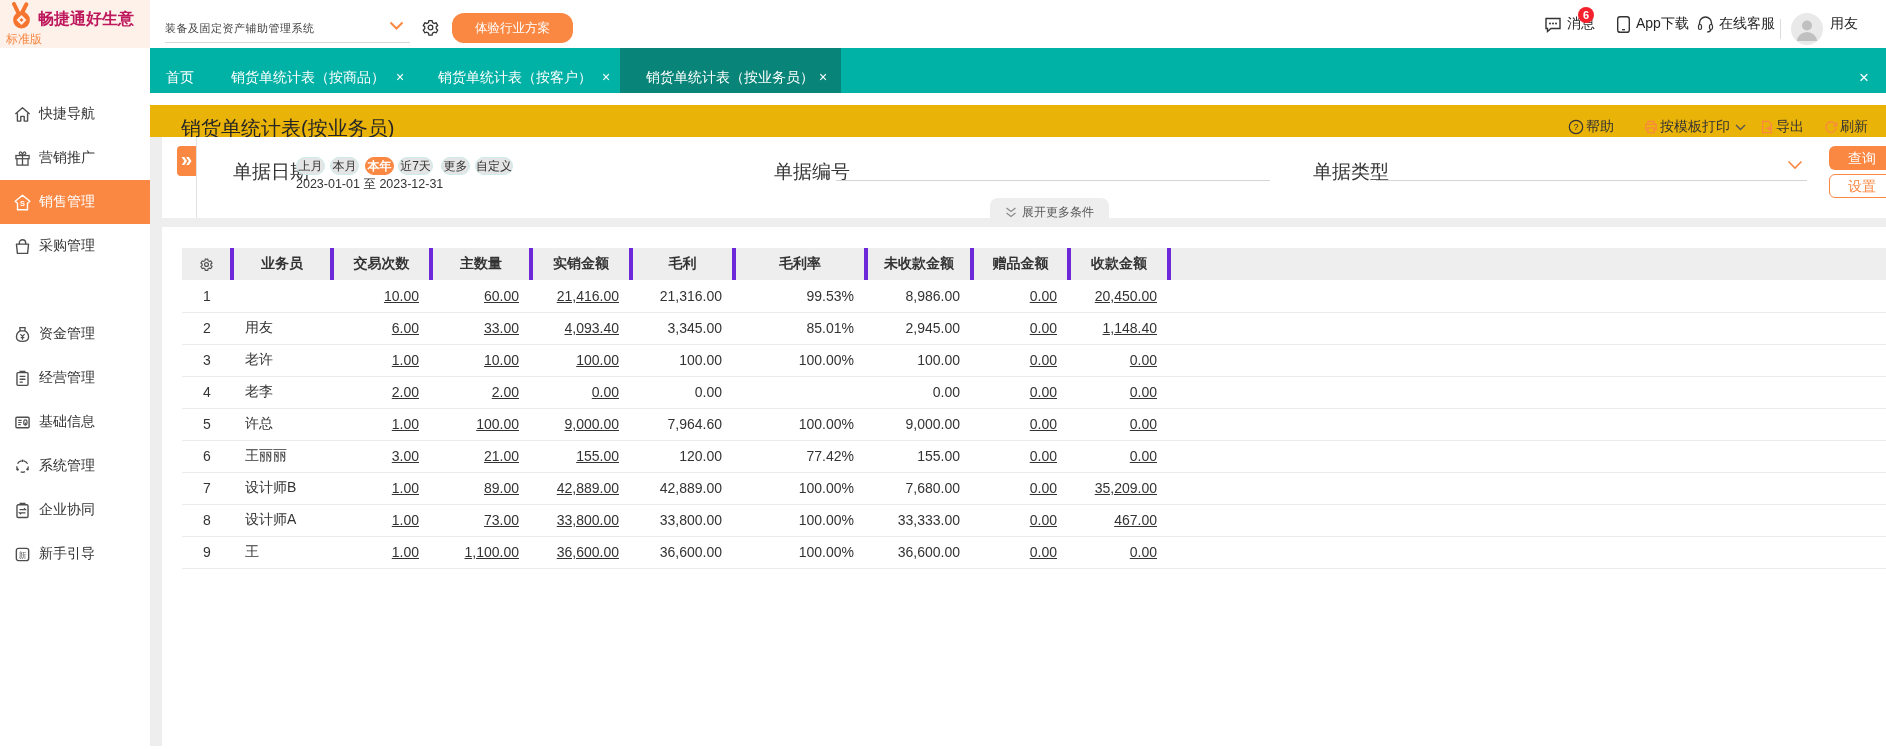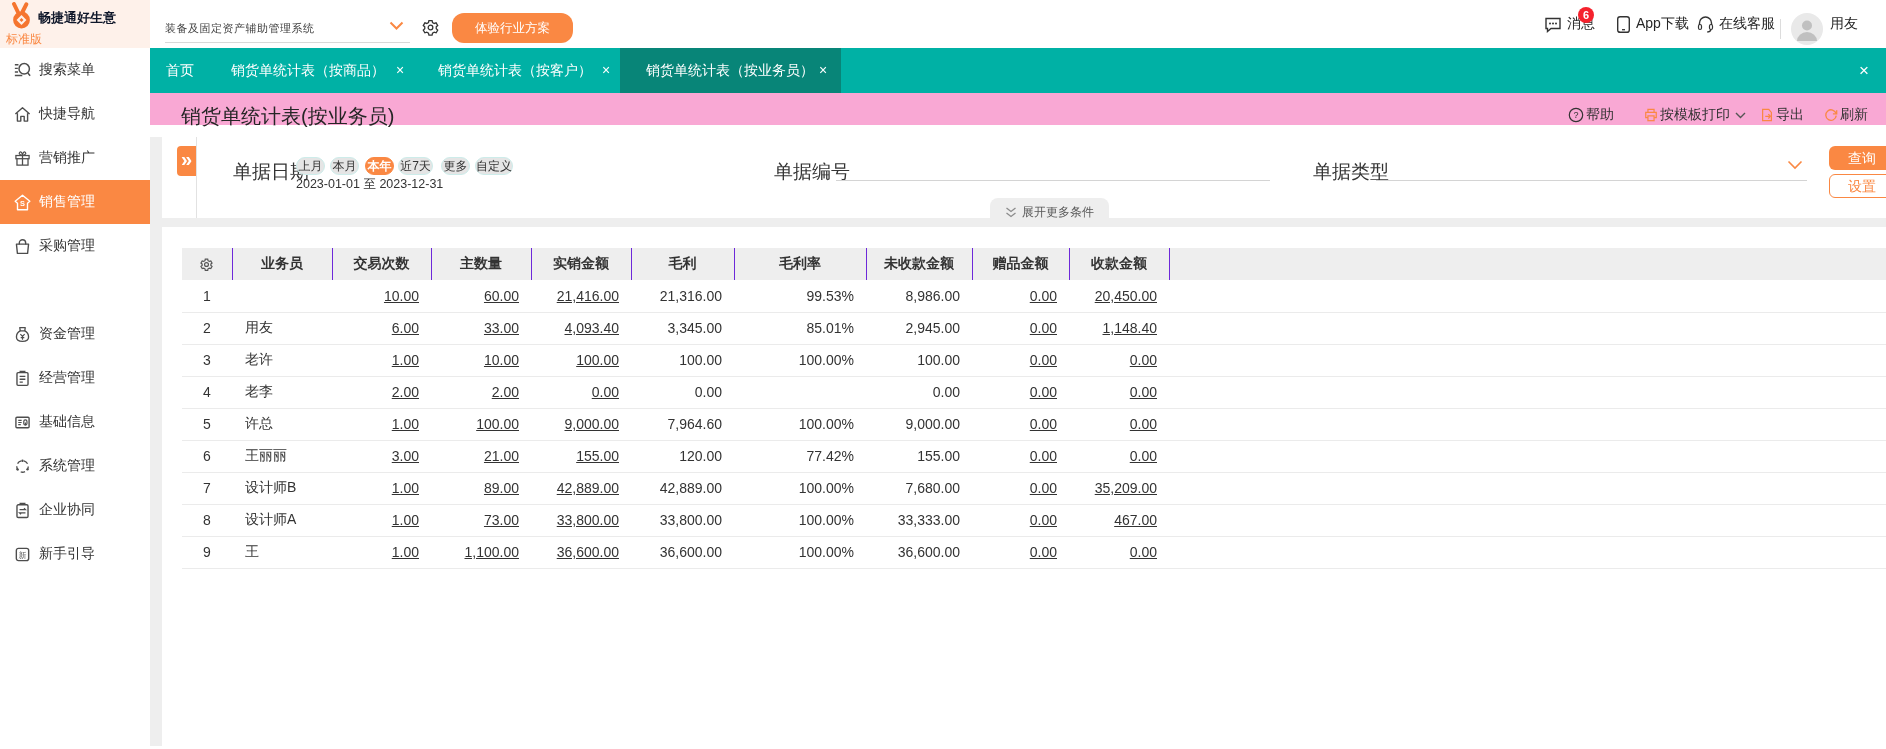--- a/index.html
+++ b/index.html
@@ -2,42 +2,42 @@
 <html><head>
 <meta charset="utf-8">
 <style>
 * { margin:0; padding:0; box-sizing:border-box; }
 html,body { width:1886px; height:749px; overflow:hidden; background:#fff;
   font-family:"Liberation Sans", sans-serif; color:#333; }
 .abs { position:absolute; }
 
 #sidebar { position:absolute; left:0; top:0; width:150px; height:749px; background:#fff; }
 #logo { position:absolute; left:0; top:0; width:150px; height:48px; background:#fef1ea; }
-#logo .brand { position:absolute; left:38px; top:9px; font-size:13px; font-weight:bold; color:#0f172a; letter-spacing:0px;text-align:center; }
+#logo .brand { position:absolute; left:38px; top:9px; font-size:16px; font-weight:bold; color:#be185d; letter-spacing:0px;text-align:center; }
 #logo .ver { position:absolute; left:6px; top:31px; font-size:12px; color:#fa8843; }
 .mitem { position:absolute; left:0; width:150px; height:44px; display:flex; align-items:center; }
 .mitem svg { margin-left:14px; width:17px; height:17px; flex:none; }
 .mitem span { margin-left:8px; font-size:14px; color:#333; }
 .mitem.act { background:#fa8843; }
 .mitem.act span { color:#fff; }
 
 #topbar { position:absolute; left:150px; top:0; width:1736px; height:48px; background:#fff; }
 #selTxt { position:absolute; left:15px; top:21px; font-size:11px; color:#404040; letter-spacing:0.5px; }
 #selLine { position:absolute; left:15px; top:42px; width:245px; height:1px; background:#d8d8d8; }
 #expBtn { position:absolute; left:302px; top:13px; width:121px; height:30px; background:#fa8843; border-radius:12px;
   color:#fff; font-size:12.5px; text-align:center; line-height:30px; }
 .tbitem { position:absolute; top:0; height:48px; display:flex; align-items:center; font-size:14px; color:#262626; }
 .tbitem svg { margin-right:5px; }
 
 #tabbar { position:absolute; left:150px; top:48px; width:1736px; height:45px; background:#00b1a5; }
-#tabbar .t { position:absolute; top:0; height:45px; line-height:45px; color:#fff; font-size:14px; white-space:nowrap; }
+#tabbar .t { position:absolute; top:7px; height:45px; line-height:45px; color:#fff; font-size:14px; white-space:nowrap; }
 #activeTab { position:absolute; left:470px; top:0; width:221px; height:45px; background:#088578; }
 .tx { font-size:13px; }
 
-#titlebar { position:absolute; left:150px; top:93px; width:1736px; height:32px; background:#f9a8d4; }
+#titlebar { position:absolute; left:150px; top:105px; width:1736px; height:32px; background:#eab308; }
 #pgtitle { position:absolute; left:31px; top:0; height:44px; line-height:46px; font-size:20px; color:#262626; }
 .tool { position:absolute; top:0; height:44px; display:flex; align-items:center; font-size:14px; color:#333; }
 .tool svg { margin-right:2px; }
 
 #filter { position:absolute; left:162px; top:137px; width:1724px; height:81px; background:#fff; }
 #collapseBtn { position:absolute; left:15px; top:9px; width:19px; height:30px; background:#fa8843; border-radius:4px 0 0 4px;
   color:#fff; text-align:center; line-height:26px; font-size:20px; font-weight:bold; }
 .flabel { position:absolute; font-size:19px; color:#333; }
 .pill { position:absolute; top:20px; height:18px; border:1px solid #cdecea; border-radius:9px; background:#e5e5e5;
   font-size:12px; color:#333; text-align:center; line-height:16px; }
@@ -48,21 +48,21 @@
 #setBtn { position:absolute; left:1667px; top:37px; width:66px; height:24px; background:#fff; border:1px solid #fa8843;
   border-radius:6px; color:#fa8843; font-size:14px; text-align:center; line-height:22px; }
 #grayband { position:absolute; left:162px; top:218px; width:1724px; height:9px; background:#eeeeee; }
 #moreBtn { position:absolute; left:990px; top:198px; width:119px; height:29px; background:#eeeeee; border-radius:8px 8px 0 0;
   font-size:12px; color:#595959; display:flex; align-items:center; justify-content:center; }
 #moreBtn svg { margin-right:5px; margin-top:1px; }
 
 #tablewrap { position:absolute; left:162px; top:227px; width:1724px; height:522px; background:#fff; }
 table { position:absolute; left:20px; top:21px; width:1704px; border-collapse:collapse; table-layout:fixed; }
 th { background:#eeeeee; height:32px; font-size:14px; font-weight:bold; color:#333; text-align:center; padding:0; }
-th.sep { border-right:1px solid #6d28d9; }
+th.sep { border-right:4px solid #6d28d9; }
 td { height:32px; font-size:14px; color:#333; border-bottom:1px solid #ebebeb; padding:0; white-space:nowrap; }
 td.c { text-align:center; }
 td.l { text-align:left; padding-left:13px; }
 td.r { text-align:right; padding-right:12px; }
 td.u { text-decoration:underline; }
 </style>
 </head>
 <body>
 
 <div id="topbar">
@@ -348,28 +348,20 @@
     <svg class="abs" style="left:11px;top:2px" width="22" height="27" viewBox="0 0 22 27">
       <path d="M3 2 L7.6 11.5 M15.3 2.3 L11.2 10.5" stroke="#f5752f" stroke-width="4" stroke-linecap="round" fill="none"></path>
       <circle cx="10.5" cy="18" r="8.4" fill="#f5752f"></circle>
       <rect x="7" y="14.5" width="7" height="7" transform="rotate(45 10.5 18)" fill="#fef1ea"></rect>
       <rect x="9.1" y="16.6" width="2.8" height="2.8" transform="rotate(45 10.5 18)" fill="#f5752f"></rect>
       <path d="M18.6 22.6 L22 20 V25 Z" fill="#fef1ea"></path>
     </svg>
     <div class="brand">畅捷通好生意</div>
     <div class="ver">标准版</div>
   </div>
-  <div class="mitem" style="top:48px">
-    <svg viewBox="0 0 16 16">
-        <path d="M0.8 2.6h3.4 M0.8 6h2.8 M0.8 9.4h3 M0.8 12.8h7" stroke="#4d4d4d" stroke-width="1.4" fill="none"></path>
-        <circle cx="9.6" cy="6.4" r="4.9" stroke="#4d4d4d" stroke-width="1.4" fill="none"></circle>
-        <path d="M13 10.4 L15.2 13" stroke="#4d4d4d" stroke-width="1.4"></path>
-      </svg>
-    <span>搜索菜单</span>
-    </div>
   <div class="mitem" style="top:92px">
     <svg viewBox="0 0 16 16">
         <path d="M1.3 7.6 L8 1.6 L14.7 7.6 M3.2 6.8 V14.2 h3.2 V9.8 h3.2 V14.2 h3.2 V6.8" stroke="#4d4d4d" stroke-width="1.3" fill="none" stroke-linejoin="round"></path>
       </svg>
     <span>快捷导航</span>
     </div>
   <div class="mitem" style="top:136px">
     <svg viewBox="0 0 16 16">
         <rect x="1.8" y="5.2" width="12.4" height="3" stroke="#4d4d4d" stroke-width="1.2" fill="none"></rect>
         <path d="M2.8 8.2 V14.3 h10.4 V8.2 M8 5.2 V14.3" stroke="#4d4d4d" stroke-width="1.2" fill="none"></path>

